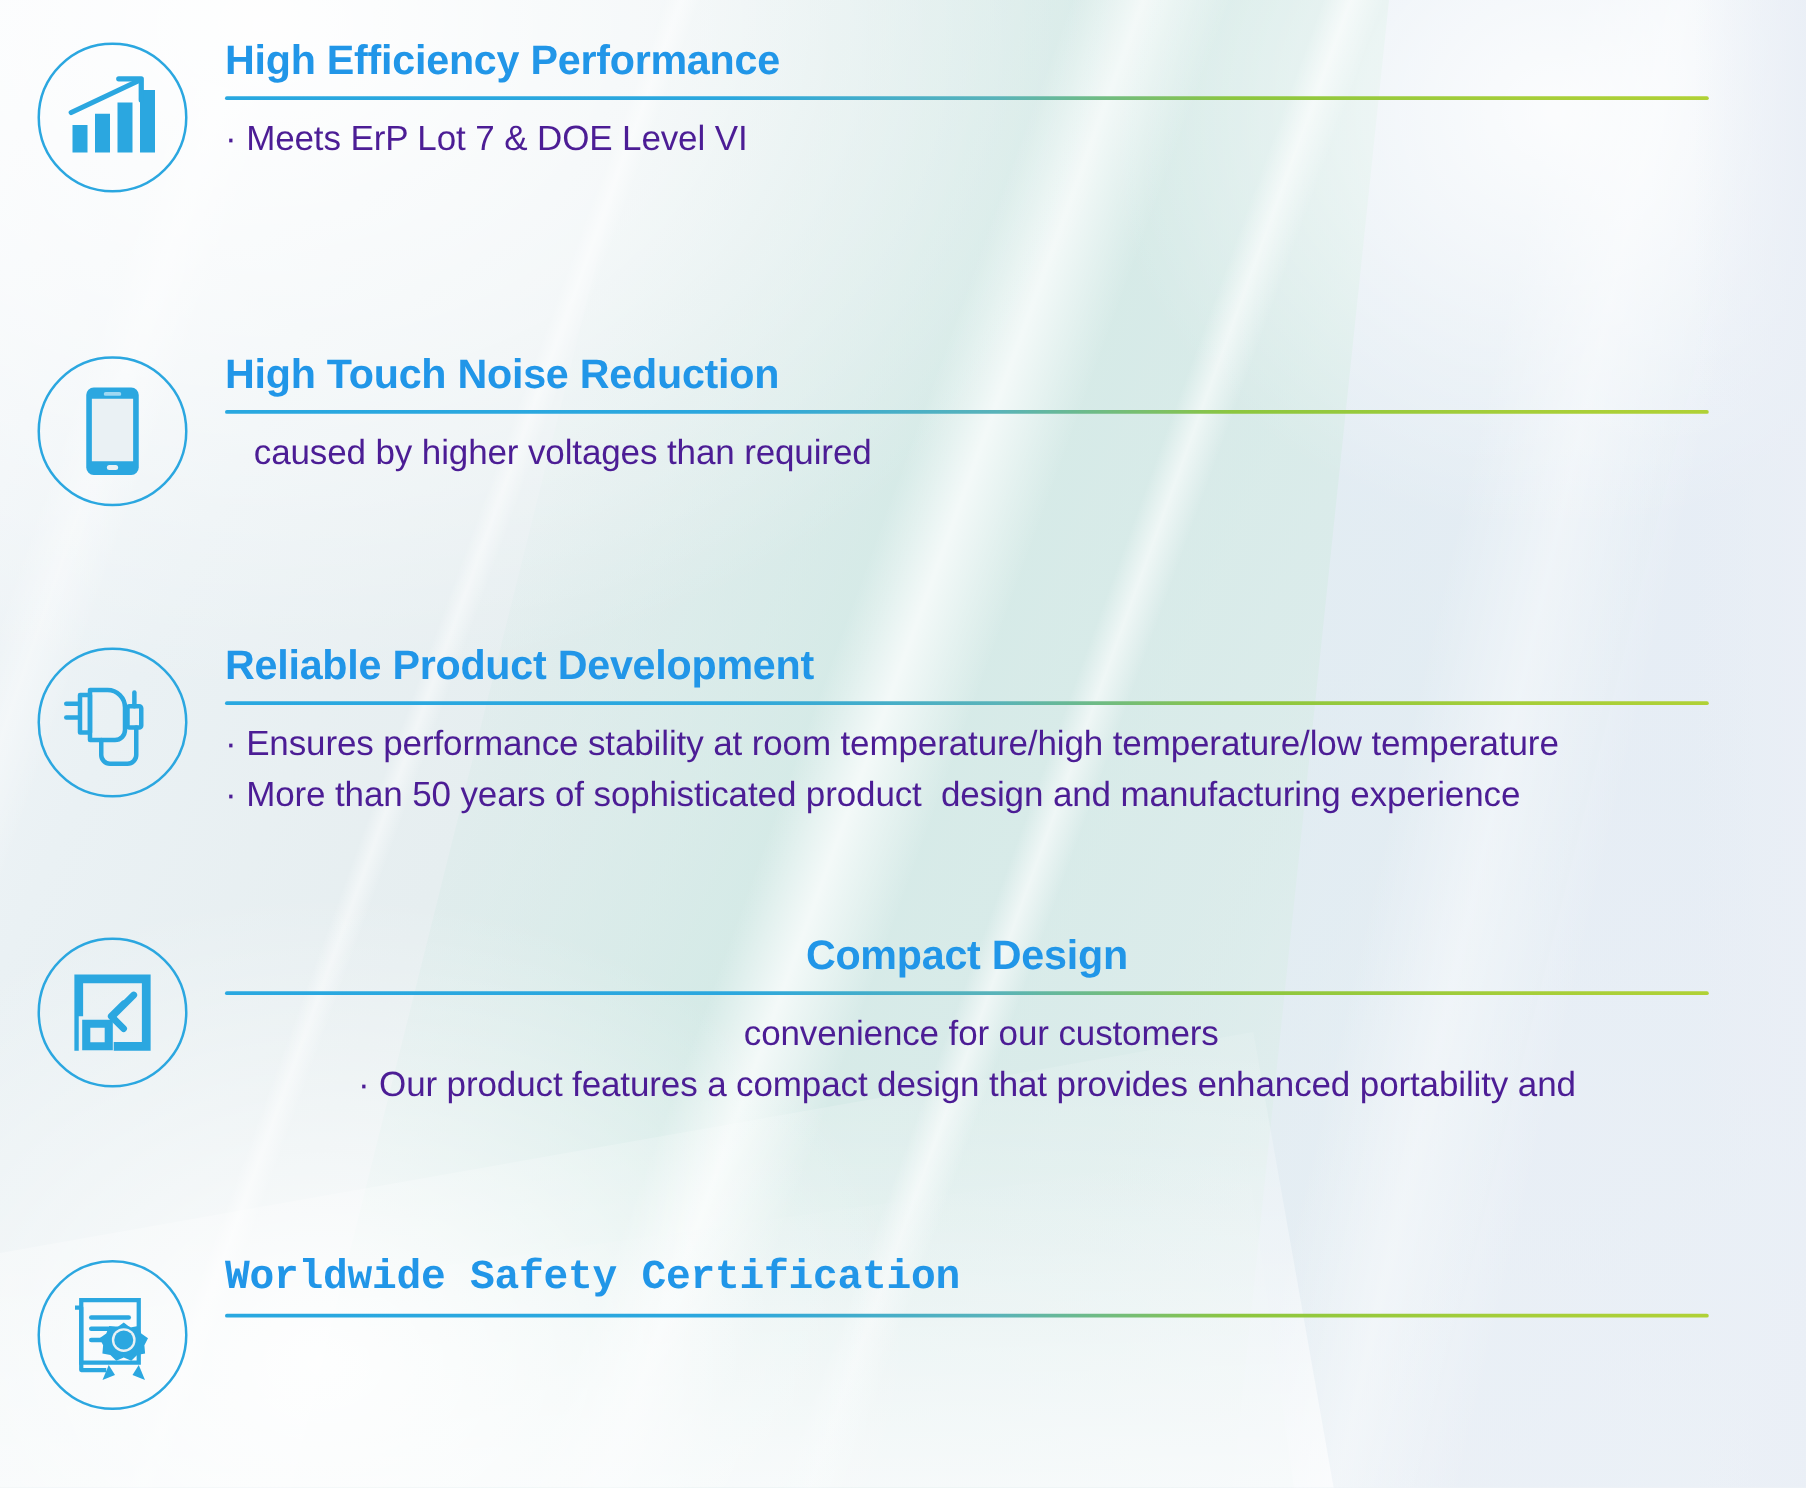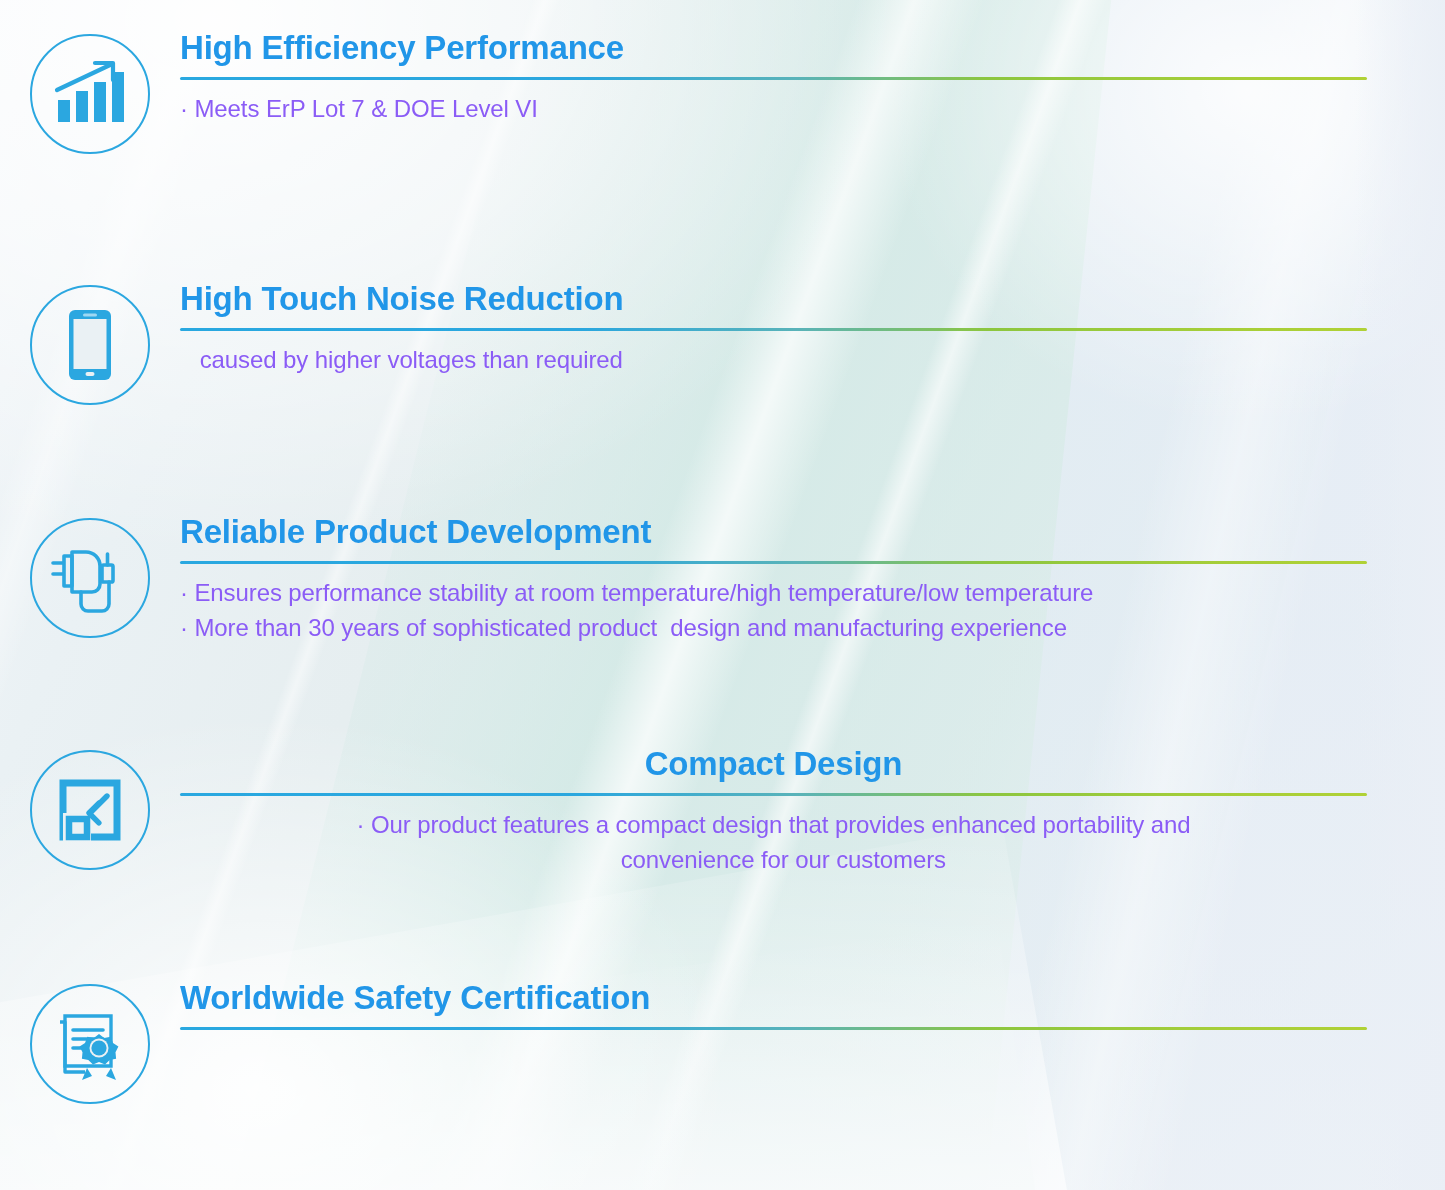--- a/index.html
+++ b/index.html
@@ -170,33 +170,33 @@
     background: linear-gradient(90deg,
         #29a8e0 0%,
         #2ba7de 34%,
         #59b3b9 52%,
         #8cc63f 68%,
         #a6ce39 88%,
         #b0d136 100%);
   }
 
   .feature-lines {
-    color: #8b5cf6;
-    font-size: 24px;
+    color: #4c1d95;
+    font-size: 28px;
     line-height: 1.46;
     letter-spacing: -0.1px;
   }
   .feature-line { white-space: pre-wrap; }
 
   
   #feature-0 { top: 30px; }
   #feature-1 { top: 281px; }
   #feature-2 { top: 514px; }
   #feature-3 { top: 746px; text-align: center; }
-  #feature-4 { top: 980px; }
+  #feature-4 { top: 1004px; font-family: Liberation Mono, monospace; }
 </style>
 </head>
 <body>
 
 <div id="bg-root">
   <div class="bg-base"></div>
   <div class="bg-tint-green"></div>
   <div class="bg-tint-blue"></div>
   <div class="streak streak-c"></div>
   <div class="streak streak-a"></div>
@@ -273,21 +273,21 @@
             <path d="M57.5 13 V24"></path>
           </svg>
         </span>
       </div>
     </div>
     <div class="feature-body">
       <h2 class="feature-title">Reliable Product Development</h2>
       <div class="feature-rule"></div>
       <div class="feature-lines">
         <div class="feature-line">· Ensures performance stability at room temperature/high temperature/low temperature</div>
-        <div class="feature-line">· More than 30 years of sophisticated product  design and manufacturing experience</div>
+        <div class="feature-line">· More than 50 years of sophisticated product  design and manufacturing experience</div>
       </div>
     </div>
   </section>
 
   <section class="feature" id="feature-3">
     <div class="feature-icon-wrap">
       <div class="icon-circle">
         <span>
           <svg width="66" height="66" viewBox="0 0 66 66" fill="none">
             <path d="M6 6 H60 V60 H6 Z" stroke="#2ba7e0" stroke-width="7" fill="none"></path>
@@ -296,22 +296,22 @@
             <path d="M50 19 L33 36" stroke="#2ba7e0" stroke-width="5.4" stroke-linecap="round"></path>
             <path d="M32 36 L32 22 M32 36 L46 36" stroke="#2ba7e0" stroke-width="5.4" stroke-linecap="round" transform="rotate(45 32 36)"></path>
           </svg>
         </span>
       </div>
     </div>
     <div class="feature-body">
       <h2 class="feature-title">Compact Design</h2>
       <div class="feature-rule"></div>
       <div class="feature-lines">
+        <div class="feature-line">   convenience for our customers</div>
         <div class="feature-line">· Our product features a compact design that provides enhanced portability and</div>
-        <div class="feature-line">   convenience for our customers</div>
       </div>
     </div>
   </section>
 
   <section class="feature" id="feature-4">
     <div class="feature-icon-wrap">
       <div class="icon-circle">
         <span>
           <svg width="70" height="72" viewBox="0 0 70 72" fill="none">
             <path d="M10 8 H56 V58 H10 Z" stroke="#2ba7e0" stroke-width="3.4" fill="none"></path>

